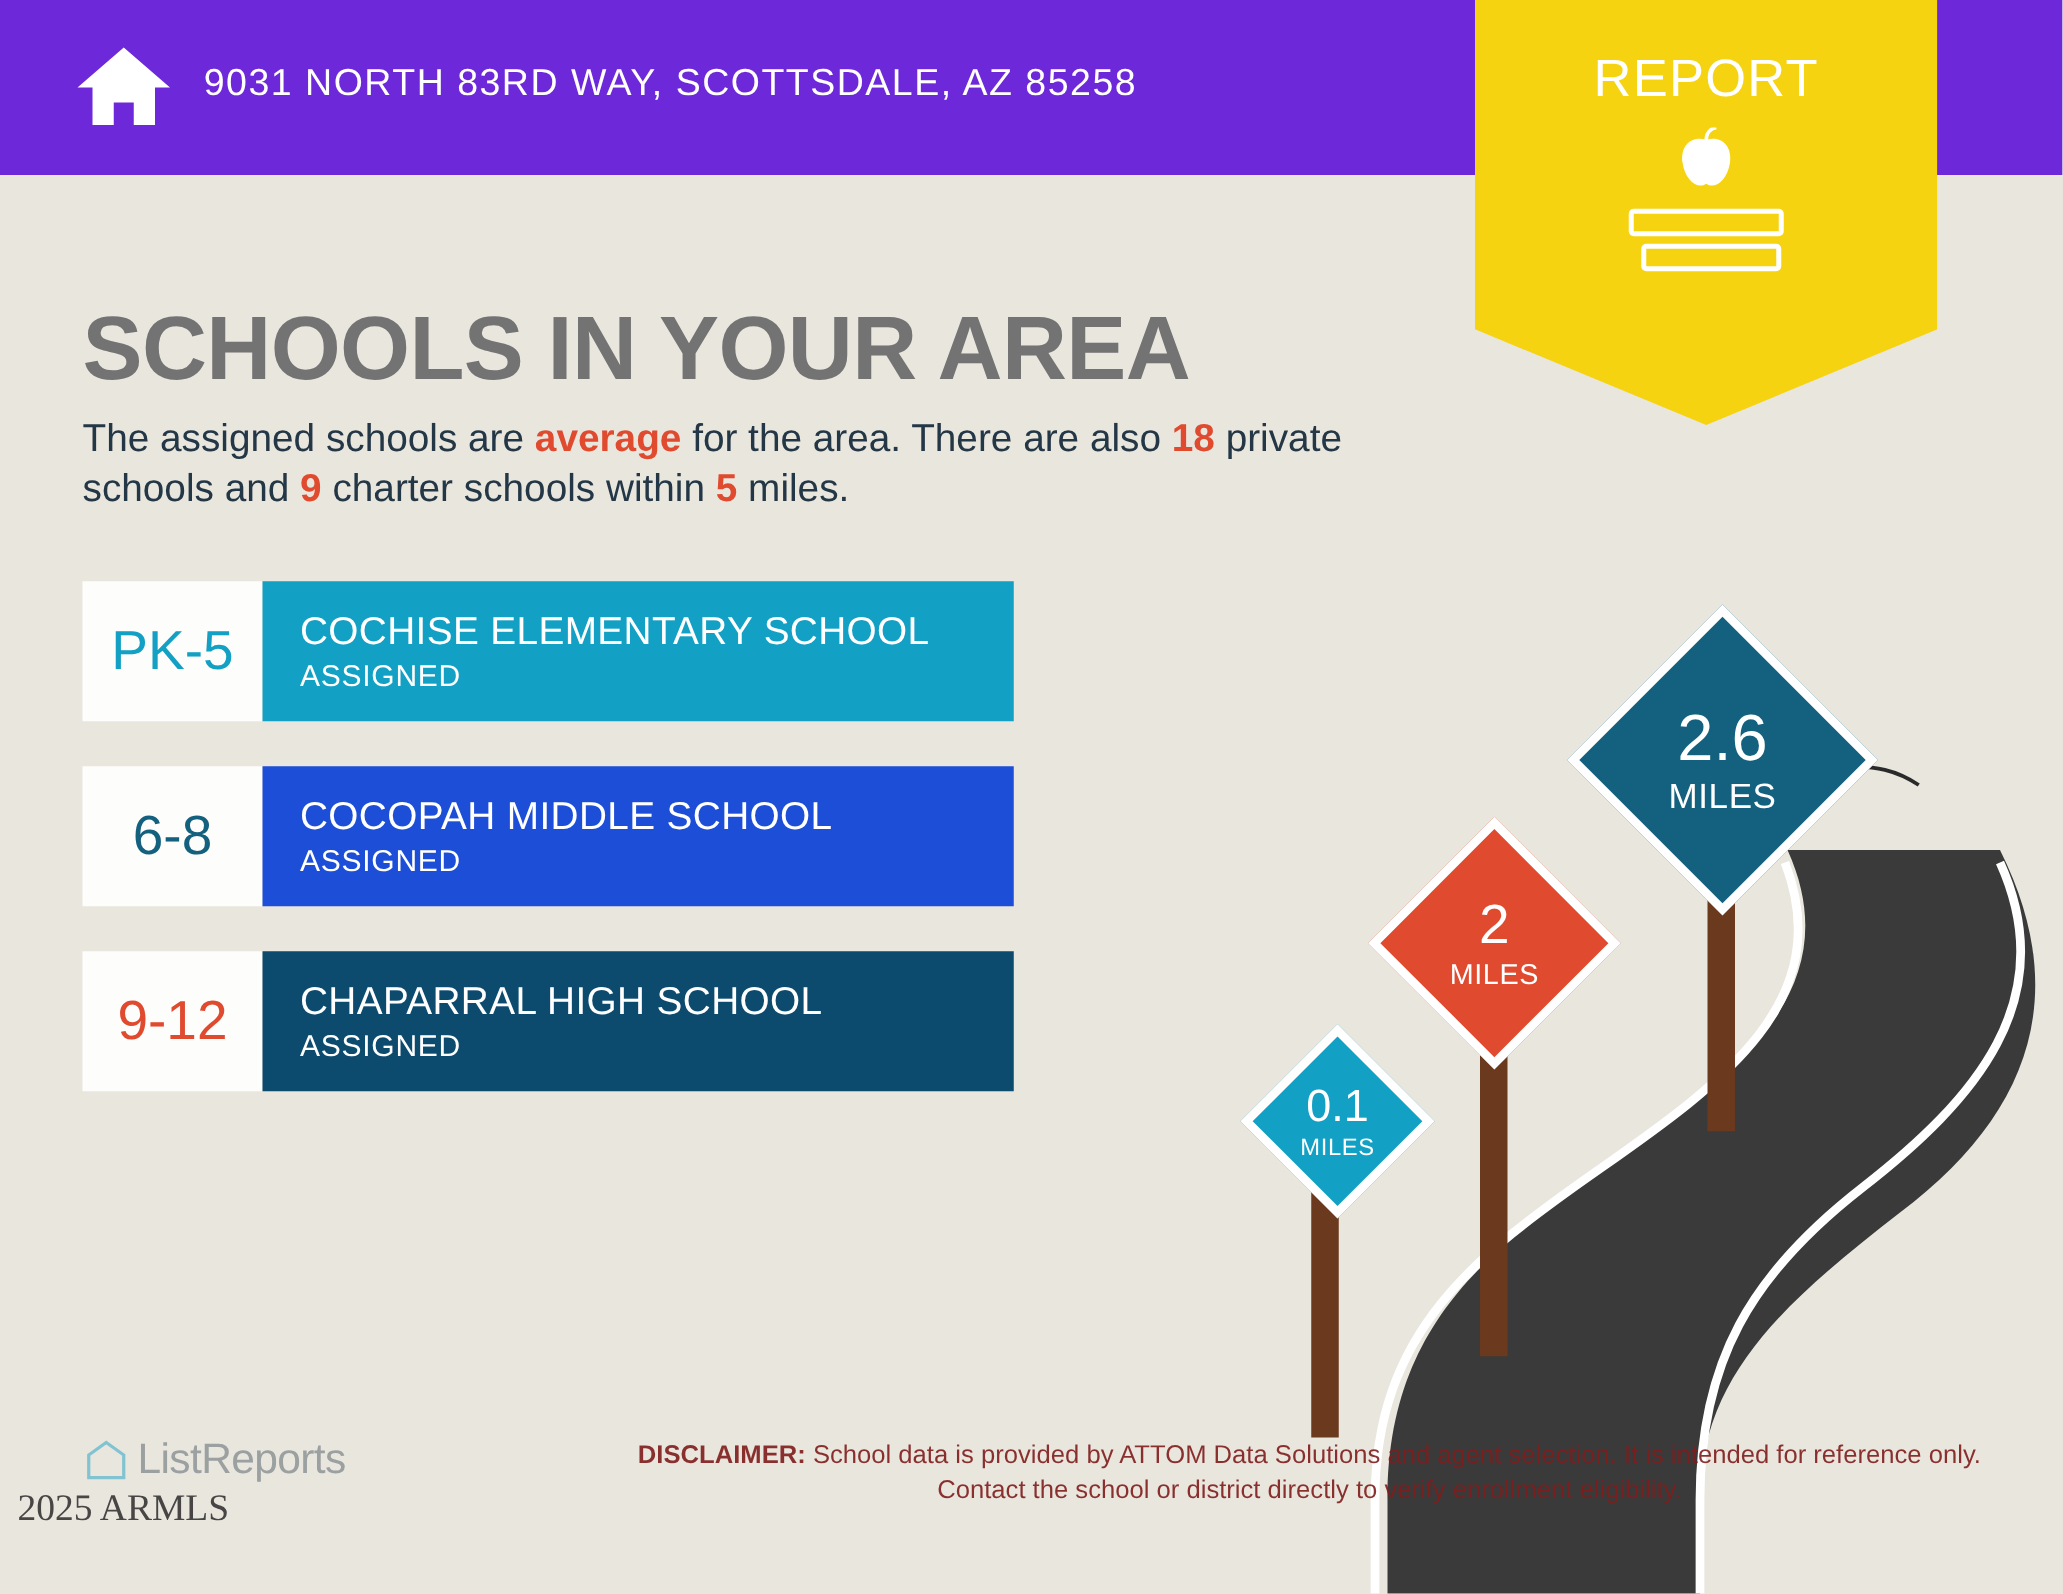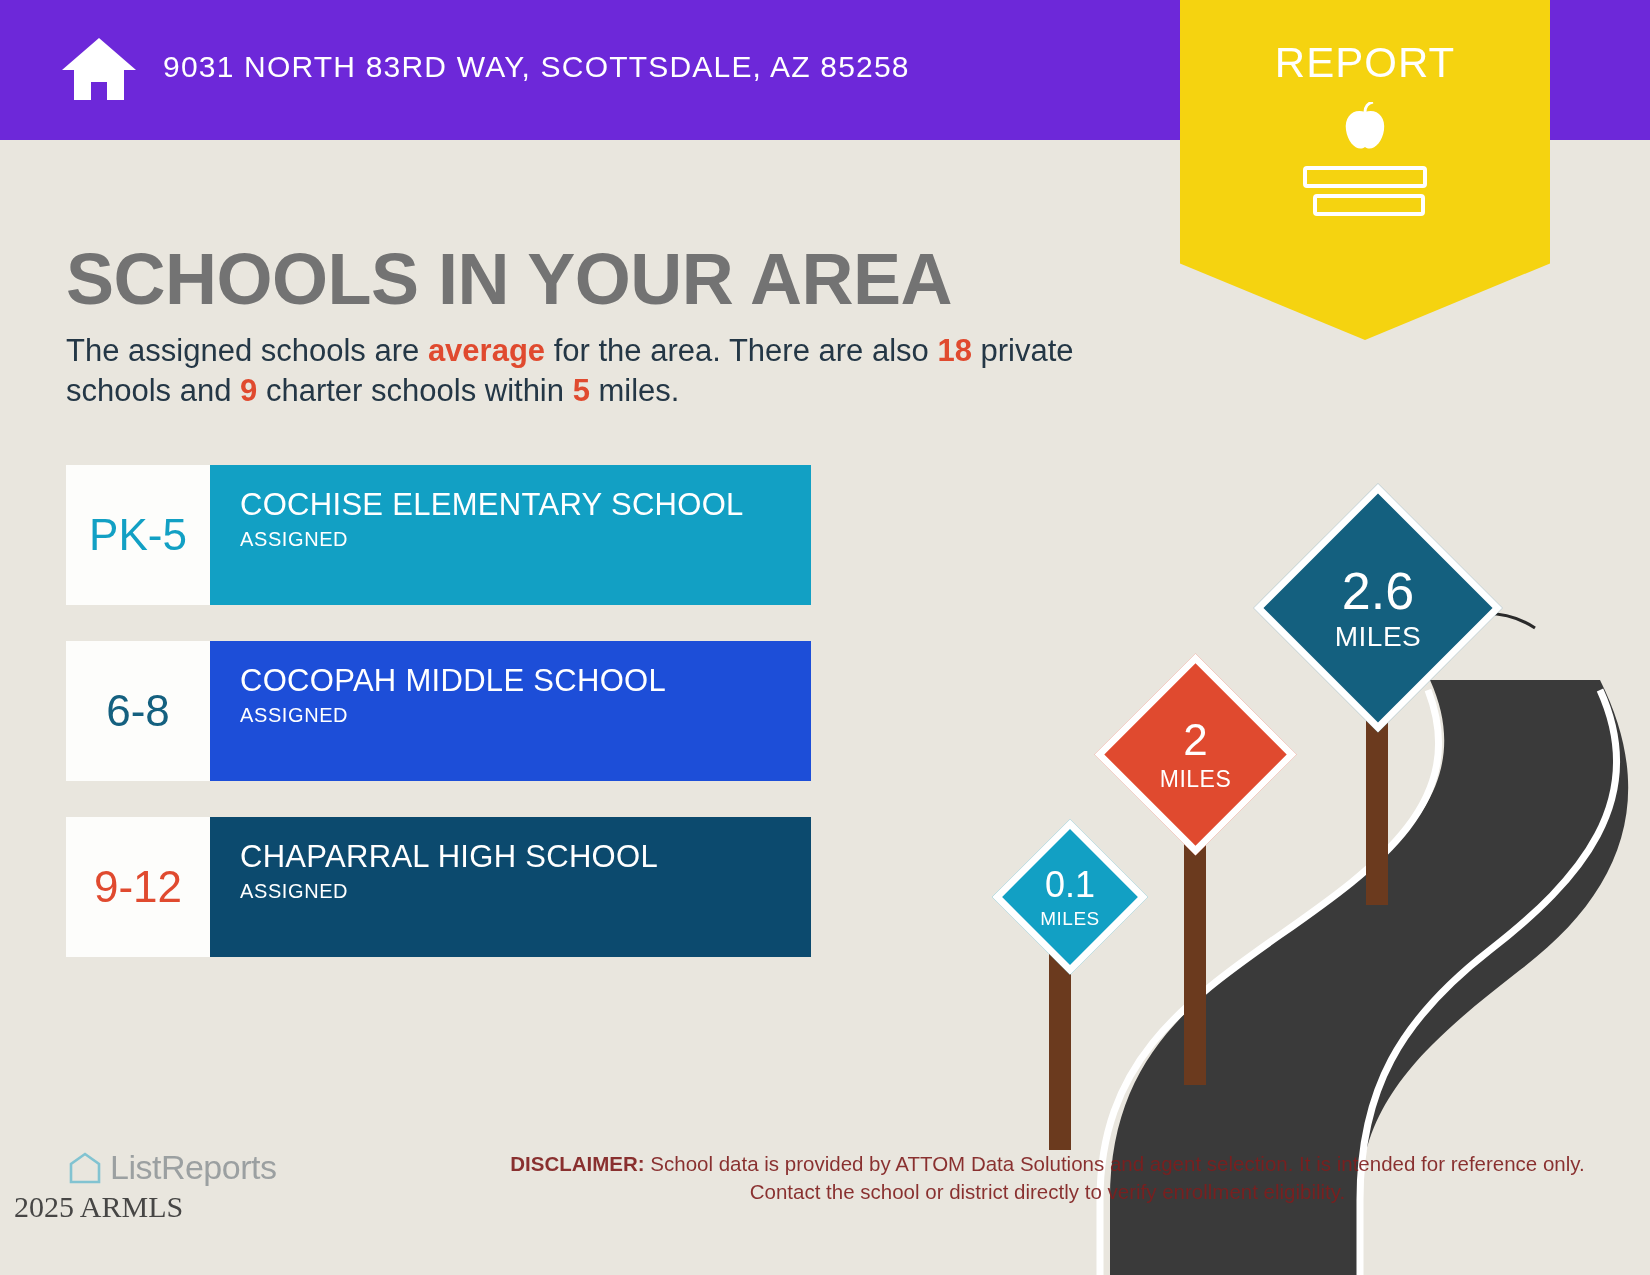--- a/index.html
+++ b/index.html
@@ -101,21 +101,21 @@
 
   
   .school-list {
     position: absolute;
     left: 66px;
     top: 465px;
     width: 745px;
   }
   .school-row {
     display: flex;
-    height: 140px;
+    height: 112px;
     margin-bottom: 36px;
     box-sizing: border-box;
   }
   .grade-box {
     width: 144px;
     background: #fdfdfb;
     display: flex;
     align-items: center;
     justify-content: center;
     font-size: 44px;
@@ -126,21 +126,21 @@
     padding: 18px 0 0 30px;
     color: #ffffff;
     box-sizing: border-box;
   }
   .school-name {
     font-size: 31px;
     line-height: 43px;
     letter-spacing: 0.3px;
   }
   .school-status {
-    font-size: 20px;
+    font-size: 24px;
     letter-spacing: 0.6px;
     margin-top: 2px;
   }
 
   
   .road-area {
     position: absolute;
     left: 960px;
     top: 500px;
     width: 690px;

